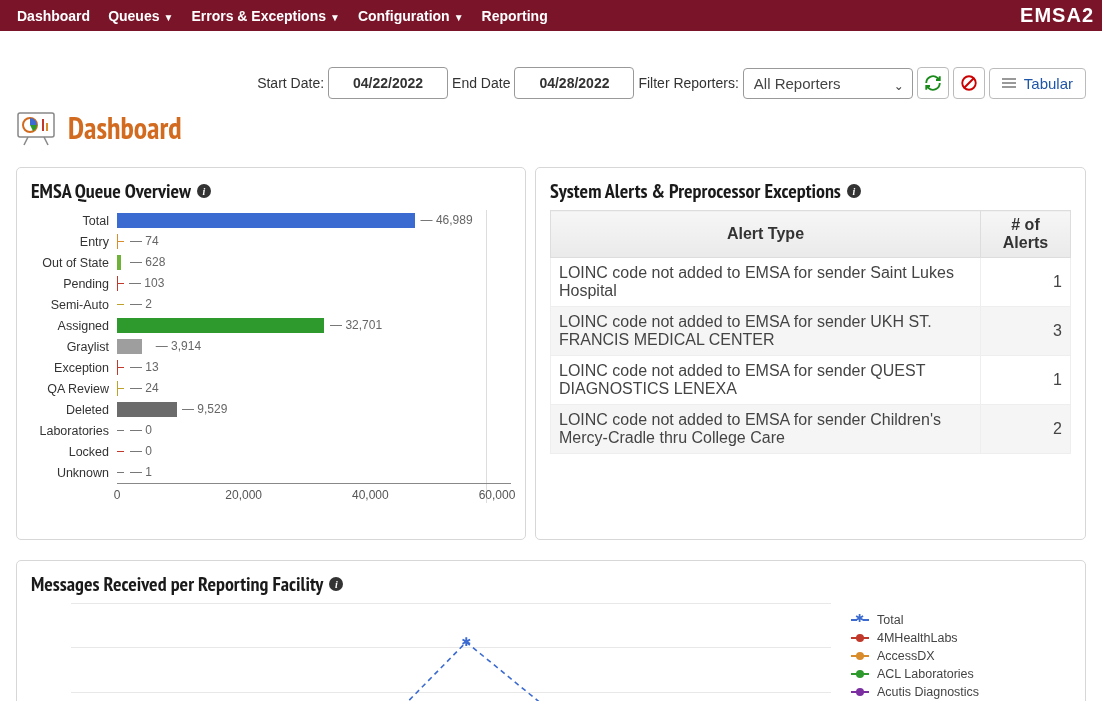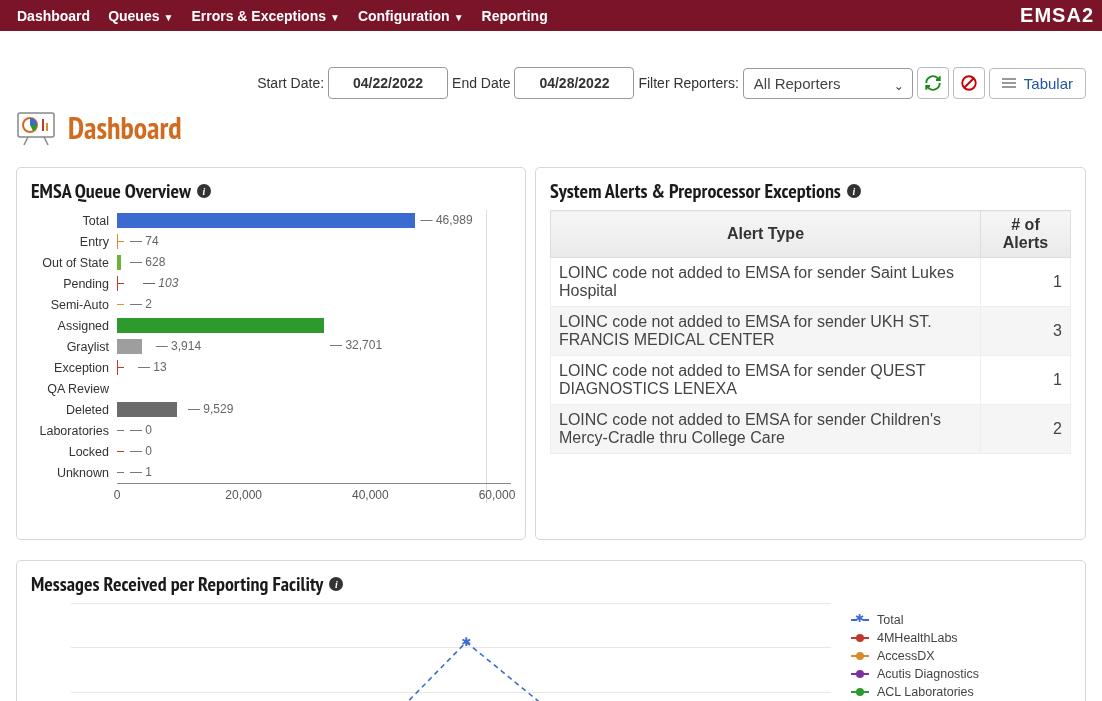--- a/index.html
+++ b/index.html
@@ -168,61 +168,66 @@
           <div class="bar-track">
             <div class="bar" style="width: 3.97733px; background: rgb(111, 178, 58);"></div>
             <div class="bar-val" style="left: 13px;">— 628</div>
           </div>
         </div>
         <div class="bar-row">
           <div class="bar-label">Pending</div>
           <div class="bar-track">
             <div class="bar" style="width: 0.652333px; background: rgb(192, 57, 43);"></div>
             <div class="bar-tick" style="background: rgb(192, 57, 43);"></div>
-            <div class="bar-val" style="left: 26px; font-style: italic;">— 103</div>
+            <div class="bar-val" style="left: 12px;">— 103</div>
           </div>
         </div>
         <div class="bar-row">
           <div class="bar-label">Semi-Auto</div>
           <div class="bar-track">
             <div class="bar" style="width: 0.0126666px; background: rgb(191, 161, 42);"></div>
             <div class="bar-tick" style="background: rgb(191, 161, 42);"></div>
             <div class="bar-val" style="left: 13px;">— 2</div>
           </div>
         </div>
         <div class="bar-row">
           <div class="bar-label">Assigned</div>
           <div class="bar-track">
             <div class="bar" style="width: 207.106px; background: rgb(46, 154, 46);"></div>
-            <div class="bar-val" style="left: 213.106px; margin-top: 20px;">— 32,701</div>
+            <div class="bar-val" style="left: 213.106px;">— 32,701</div>
           </div>
         </div>
         <div class="bar-row">
           <div class="bar-label">Graylist</div>
           <div class="bar-track">
             <div class="bar" style="width: 24.7887px; background: rgb(158, 158, 158);"></div>
             <div class="bar-val" style="left: 30.7887px; margin-left: 8px;">— 3,914</div>
           </div>
         </div>
         <div class="bar-row">
           <div class="bar-label">Exception</div>
           <div class="bar-track">
             <div class="bar" style="width: 0.0823333px; background: rgb(192, 57, 43);"></div>
             <div class="bar-tick" style="background: rgb(192, 57, 43);"></div>
-            <div class="bar-val" style="left: 13px; margin-left: 8px;">— 13</div>
+            <div class="bar-val" style="left: 13px;">— 13</div>
           </div>
         </div>
         <div class="bar-row">
           <div class="bar-label">QA Review</div>
+          <div class="bar-track">
+            <div class="bar" style="width: 0.152px; background: rgb(191, 161, 42);"></div>
+            <div class="bar-tick" style="background: rgb(191, 161, 42);"></div>
+            <div class="bar-val" style="left: 13px;">— 24</div>
+          </div>
         </div>
         <div class="bar-row">
           <div class="bar-label">Deleted</div>
           <div class="bar-track">
             <div class="bar" style="width: 60.3503px; background: rgb(107, 107, 107);"></div>
-            <div class="bar-val" style="left: 71px;">— 9,529</div>
+            <div class="bar-val" style="left: 65px;">— 9,529</div>
           </div>
         </div>
         <div class="bar-row">
           <div class="bar-label">Laboratories</div>
           <div class="bar-track">
             <div class="bar" style="width: 0px; background: rgb(119, 119, 119);"></div>
             <div class="bar-tick" style="background: rgb(119, 119, 119);"></div>
             <div class="bar-val" style="left: 13px;">— 0</div>
           </div>
         </div>
@@ -324,28 +329,28 @@
           </div>
           <div class="legend-item">
             <span class="lg-swatch">
               <span class="lg-line" style="background: rgb(217, 140, 43);"></span>
               <span class="lg-dot" style="background: rgb(217, 140, 43);"></span>
             </span>
             <span>AccessDX</span>
           </div>
           <div class="legend-item">
             <span class="lg-swatch">
+              <span class="lg-line" style="background: rgb(46, 154, 46);"></span>
+              <span class="lg-dot" style="background: rgb(46, 154, 46);"></span>
+            </span>
+            <span>ACL Laboratories</span>
+          </div>
+          <div class="legend-item">
+            <span class="lg-swatch">
               <span class="lg-line" style="background: rgb(123, 47, 160);"></span>
               <span class="lg-dot" style="background: rgb(123, 47, 160);"></span>
             </span>
             <span>Acutis Diagnostics</span>
           </div>
-          <div class="legend-item">
-            <span class="lg-swatch">
-              <span class="lg-line" style="background: rgb(46, 154, 46);"></span>
-              <span class="lg-dot" style="background: rgb(46, 154, 46);"></span>
-            </span>
-            <span>ACL Laboratories</span>
-          </div>
         </div>
     </div>
   </div>
 </div>
 
 </body></html>

